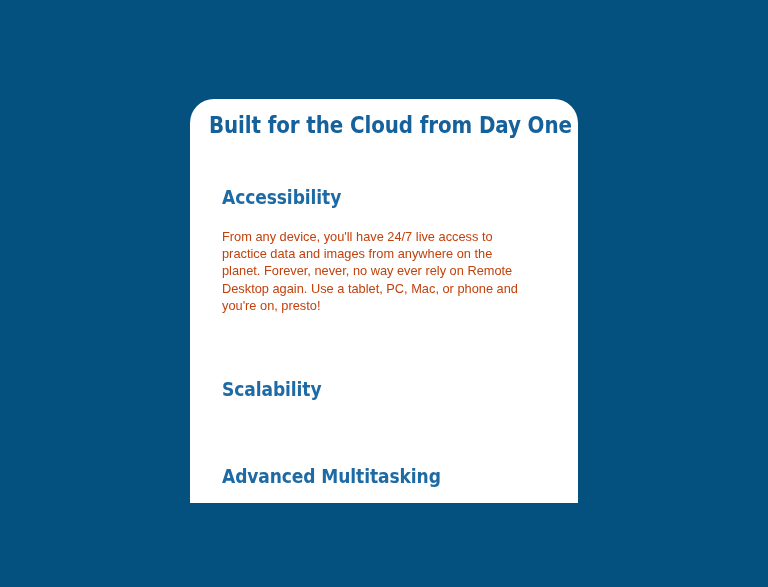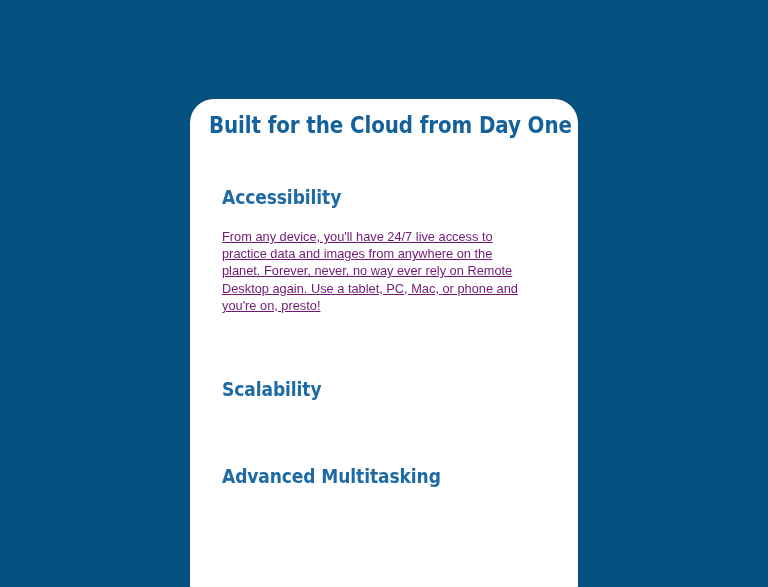--- a/index.html
+++ b/index.html
@@ -20,21 +20,21 @@
     inset: 0;
     background: #04507e;
   }
 
   
   #card {
     position: absolute;
     left: 190px;
     top: 99px;
     width: 388px;
-    height: 488px;      
+    height: 404px;      
     background: #ffffff;
     border-radius: 24px 24px 0 0;
     overflow: hidden;
     box-sizing: border-box;
     padding-left: 36px;
   }
 
   .page-title {
     position: absolute;
     left: 19px;
@@ -76,23 +76,22 @@
     white-space: nowrap;
     transform: scaleX(0.95);
     transform-origin: left center;
   }
 
   .section-body {
     margin: 0;
     font-family: "Liberation Sans", sans-serif;
     font-size: 12.8px;
     line-height: 17.2px;
-    color: #701a75;
+    color: #c2410c;
     width: 308px;
-    text-decoration: underline;
   }
 </style>
 </head>
 <body>
 
 <div id="page">
 
   <section id="card">
 
     <h1 class="page-title">Built for the Cloud from Day One</h1>

